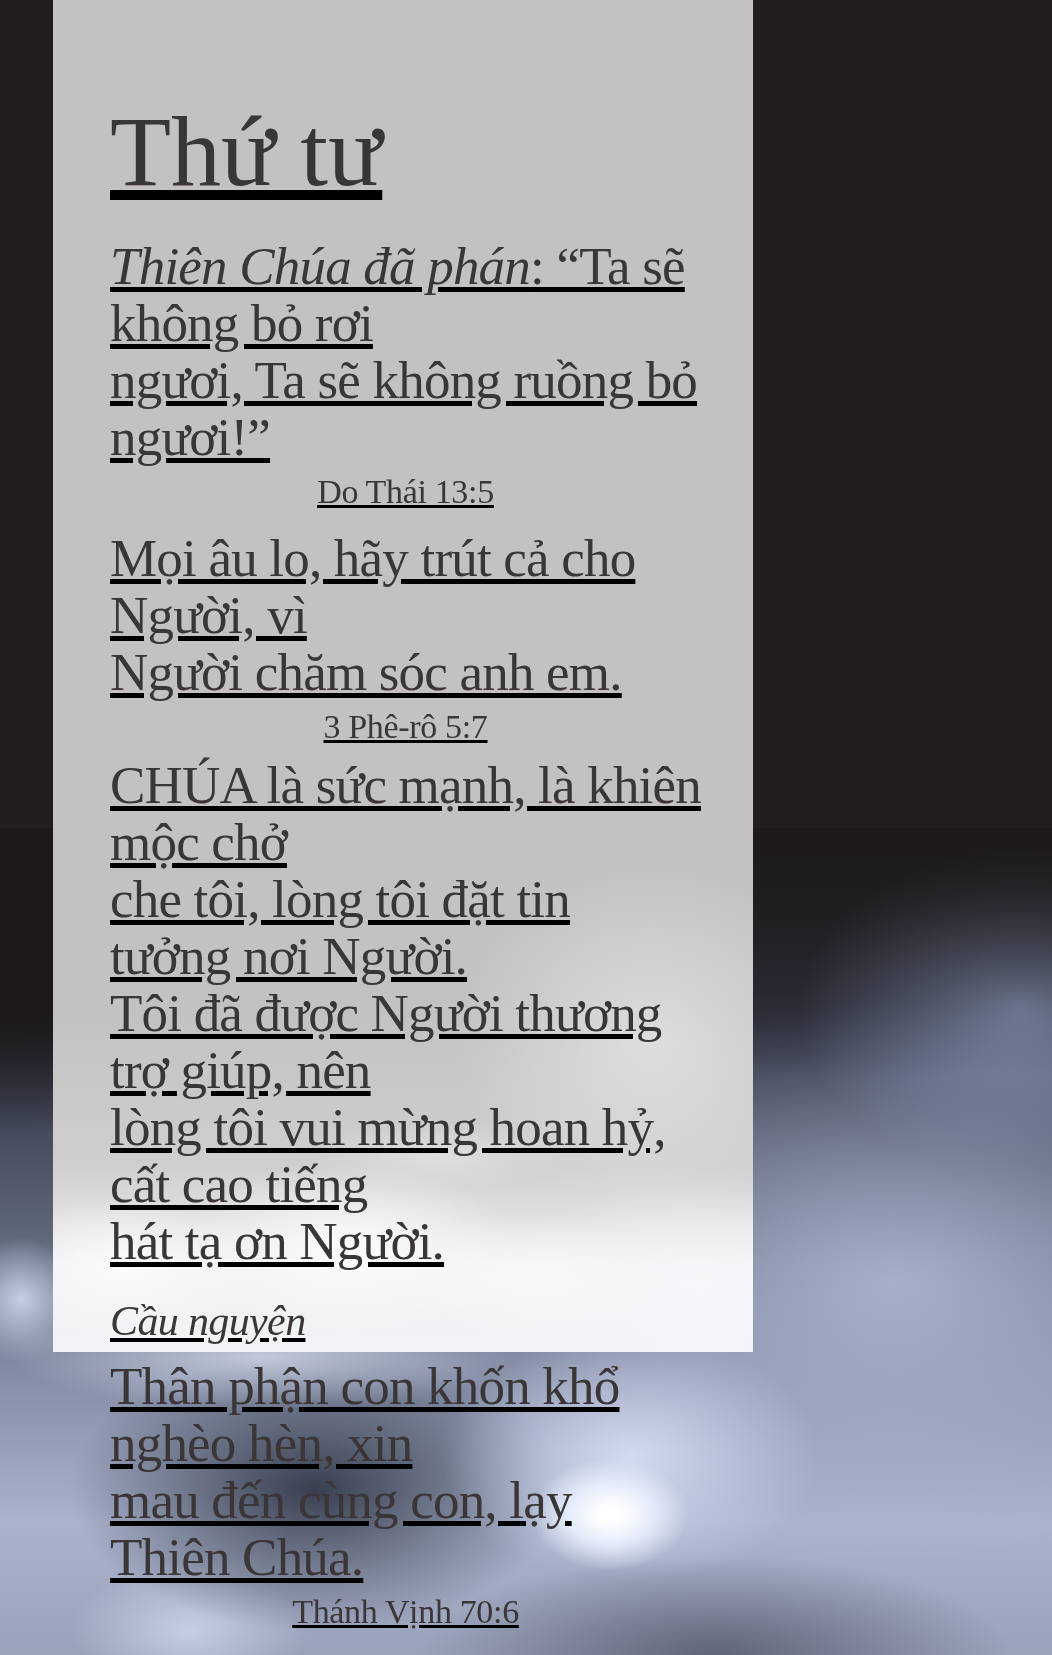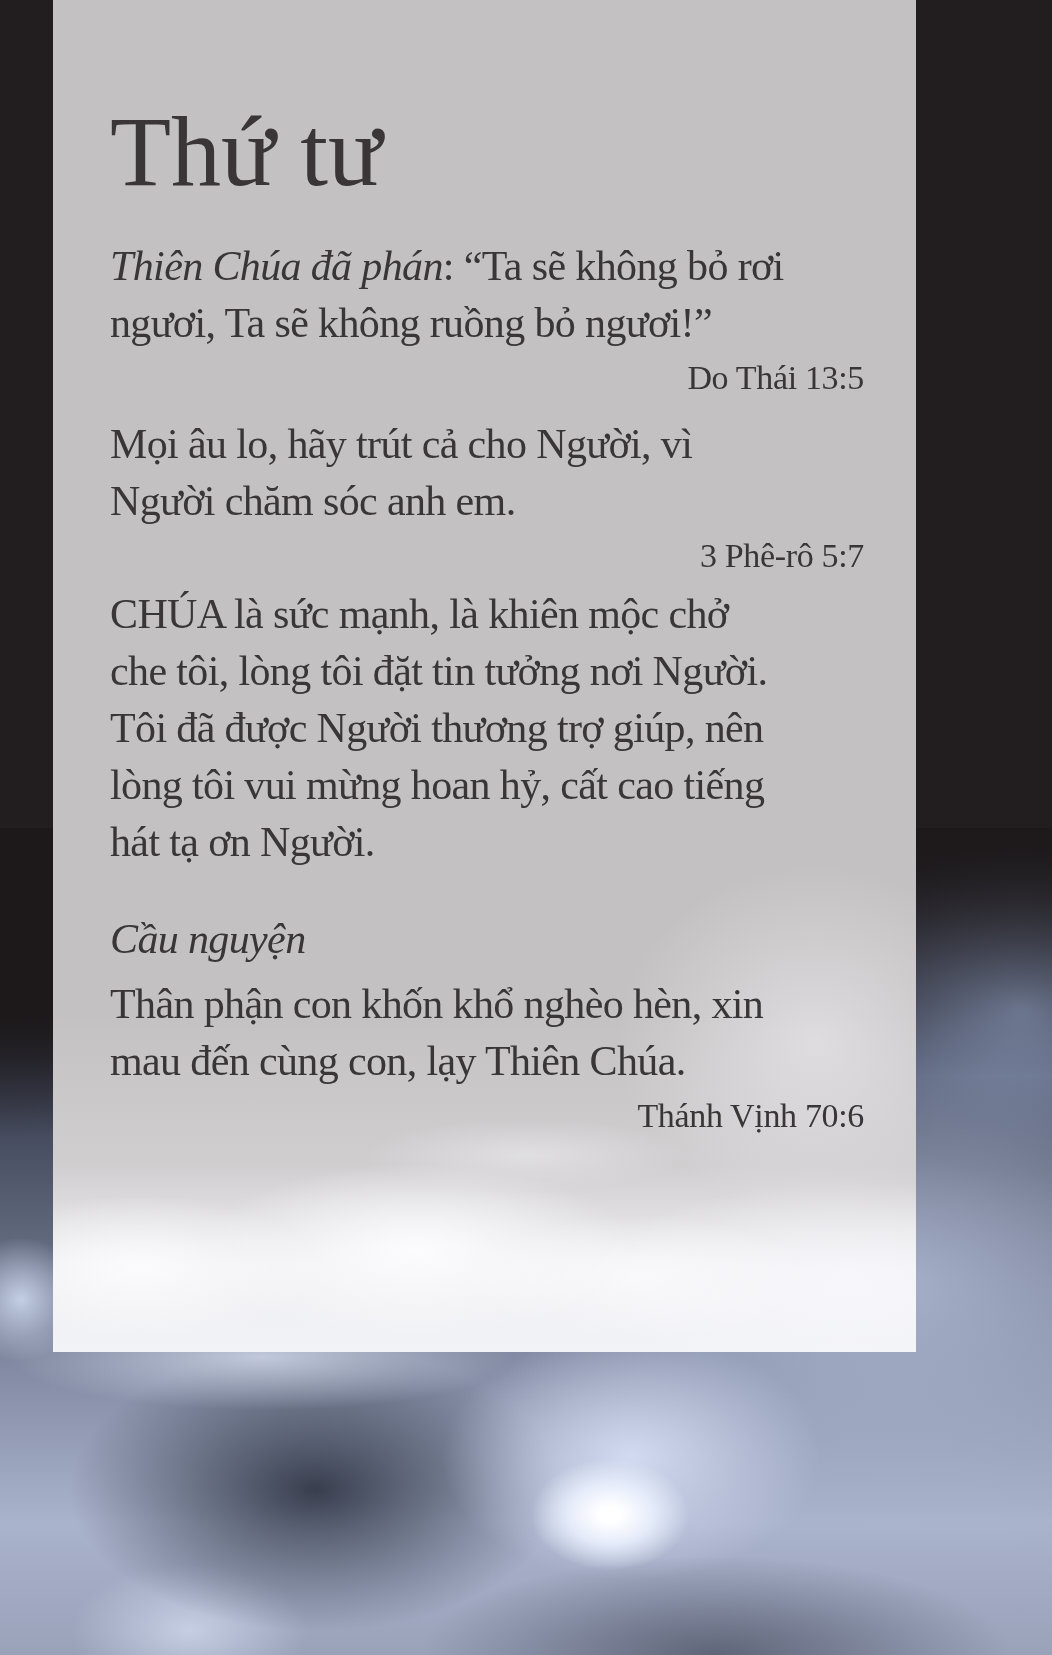--- a/index.html
+++ b/index.html
@@ -23,22 +23,23 @@
       radial-gradient(ellipse 30% 8%  at 25% 64%, rgba(205,212,230,.85), rgba(205,212,230,0) 80%),
       radial-gradient(ellipse 8% 10%  at 2% 57%,  rgba(200,210,232,.95), rgba(200,210,232,0) 75%),
       radial-gradient(ellipse 30% 22% at 30% 80%, rgba(47,53,68,.92),   rgba(47,53,68,0) 78%),
       radial-gradient(ellipse 35% 15% at 68% 100%,rgba(80,86,104,.8),   rgba(80,86,104,0) 80%),
       radial-gradient(ellipse 14% 10% at 18% 97%, rgba(205,213,233,.85),rgba(205,213,233,0) 80%),
       linear-gradient(180deg,#211d1f 0%,#35394a 28%,#5c6478 48%,#848da5 66%,#aab3cc 84%,#9aa2ba 100%);
   }
   
   .panel{
     position:absolute;left:53px;top:0;
-    width:863px;height:1352px;
+    width:700px;height:1352px;
     background:var(--panel,#c4c1c2);
+    text-decoration:underline;
   }
   .panel-wash{
     position:absolute;right:0;top:820px;width:460px;height:440px;
     background:radial-gradient(ellipse 60% 55% at 78% 50%, rgba(238,237,240,.6), rgba(238,237,240,0) 72%);
   }
   .panel-clouds{
     position:absolute;left:0;right:0;bottom:0;height:340px;
     background:
       radial-gradient(ellipse 25% 14% at 55% 42%, rgba(240,240,244,.5), rgba(240,240,244,0) 75%),
       radial-gradient(ellipse 30% 30% at 10% 75%, rgba(252,252,254,.95), rgba(252,252,254,0) 70%),
@@ -54,35 +55,35 @@
     color:var(--text,#3a3637);
   }
   h1.title{
     margin:100px 0 0 0;
     font-size:100px;line-height:1.04;font-weight:400;
     letter-spacing:0;
   }
   p{margin:0;}
   .verse{
     margin-top:34px;
-    font-size:42px;line-height:57px;
+    font-size:53px;line-height:57px;
     letter-spacing:-0.015em;
     white-space:pre-line;
   }
   .verse em{font-style:italic;}
   .reference{
     margin-top:4px;
     font-size:34px;line-height:44px;
-    text-align:right;
+    text-align:center;
     letter-spacing:-0.01em;
   }
   .gap-lg{margin-top:16px;}
   .gap-md{margin-top:8px;}
   .prayer-heading{
-    margin-top:40px;
+    margin-top:23px;
     font-size:42px;line-height:57px;
     font-style:italic;letter-spacing:-0.015em;
   }
   .prayer-text{margin-top:8px;}
 </style>
 </head>
 <body>
 
 <div class="page">
 

